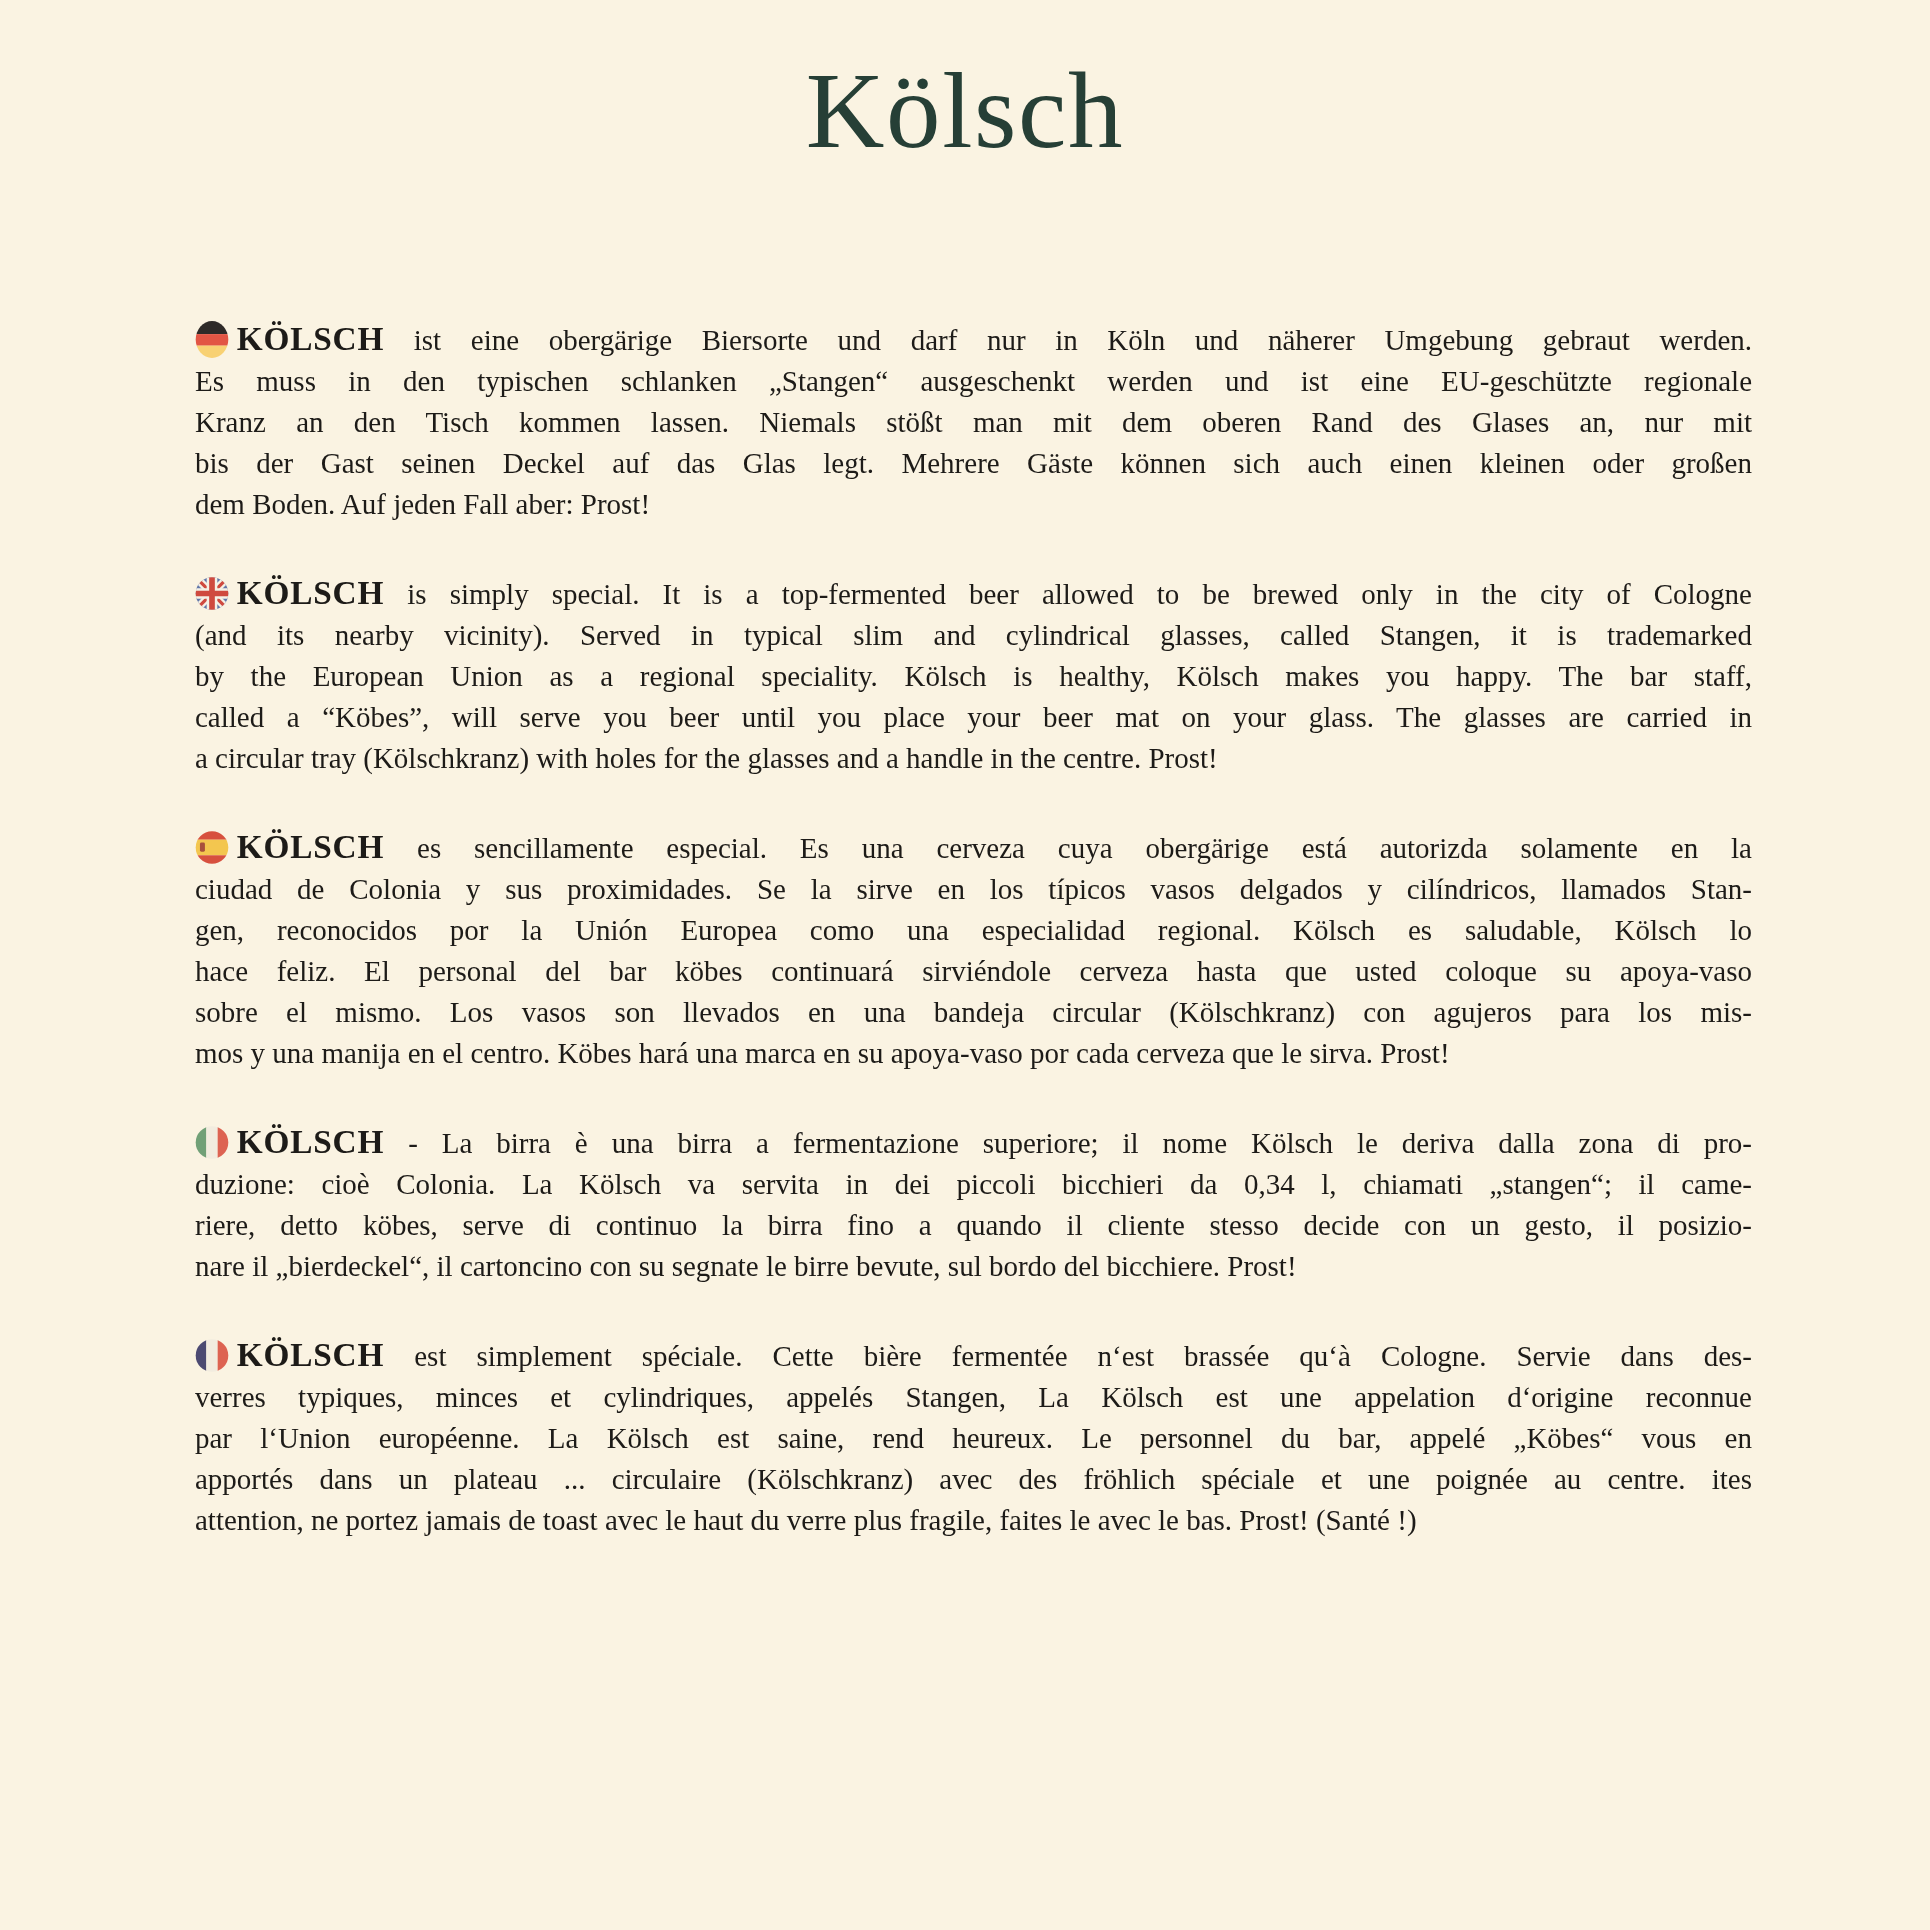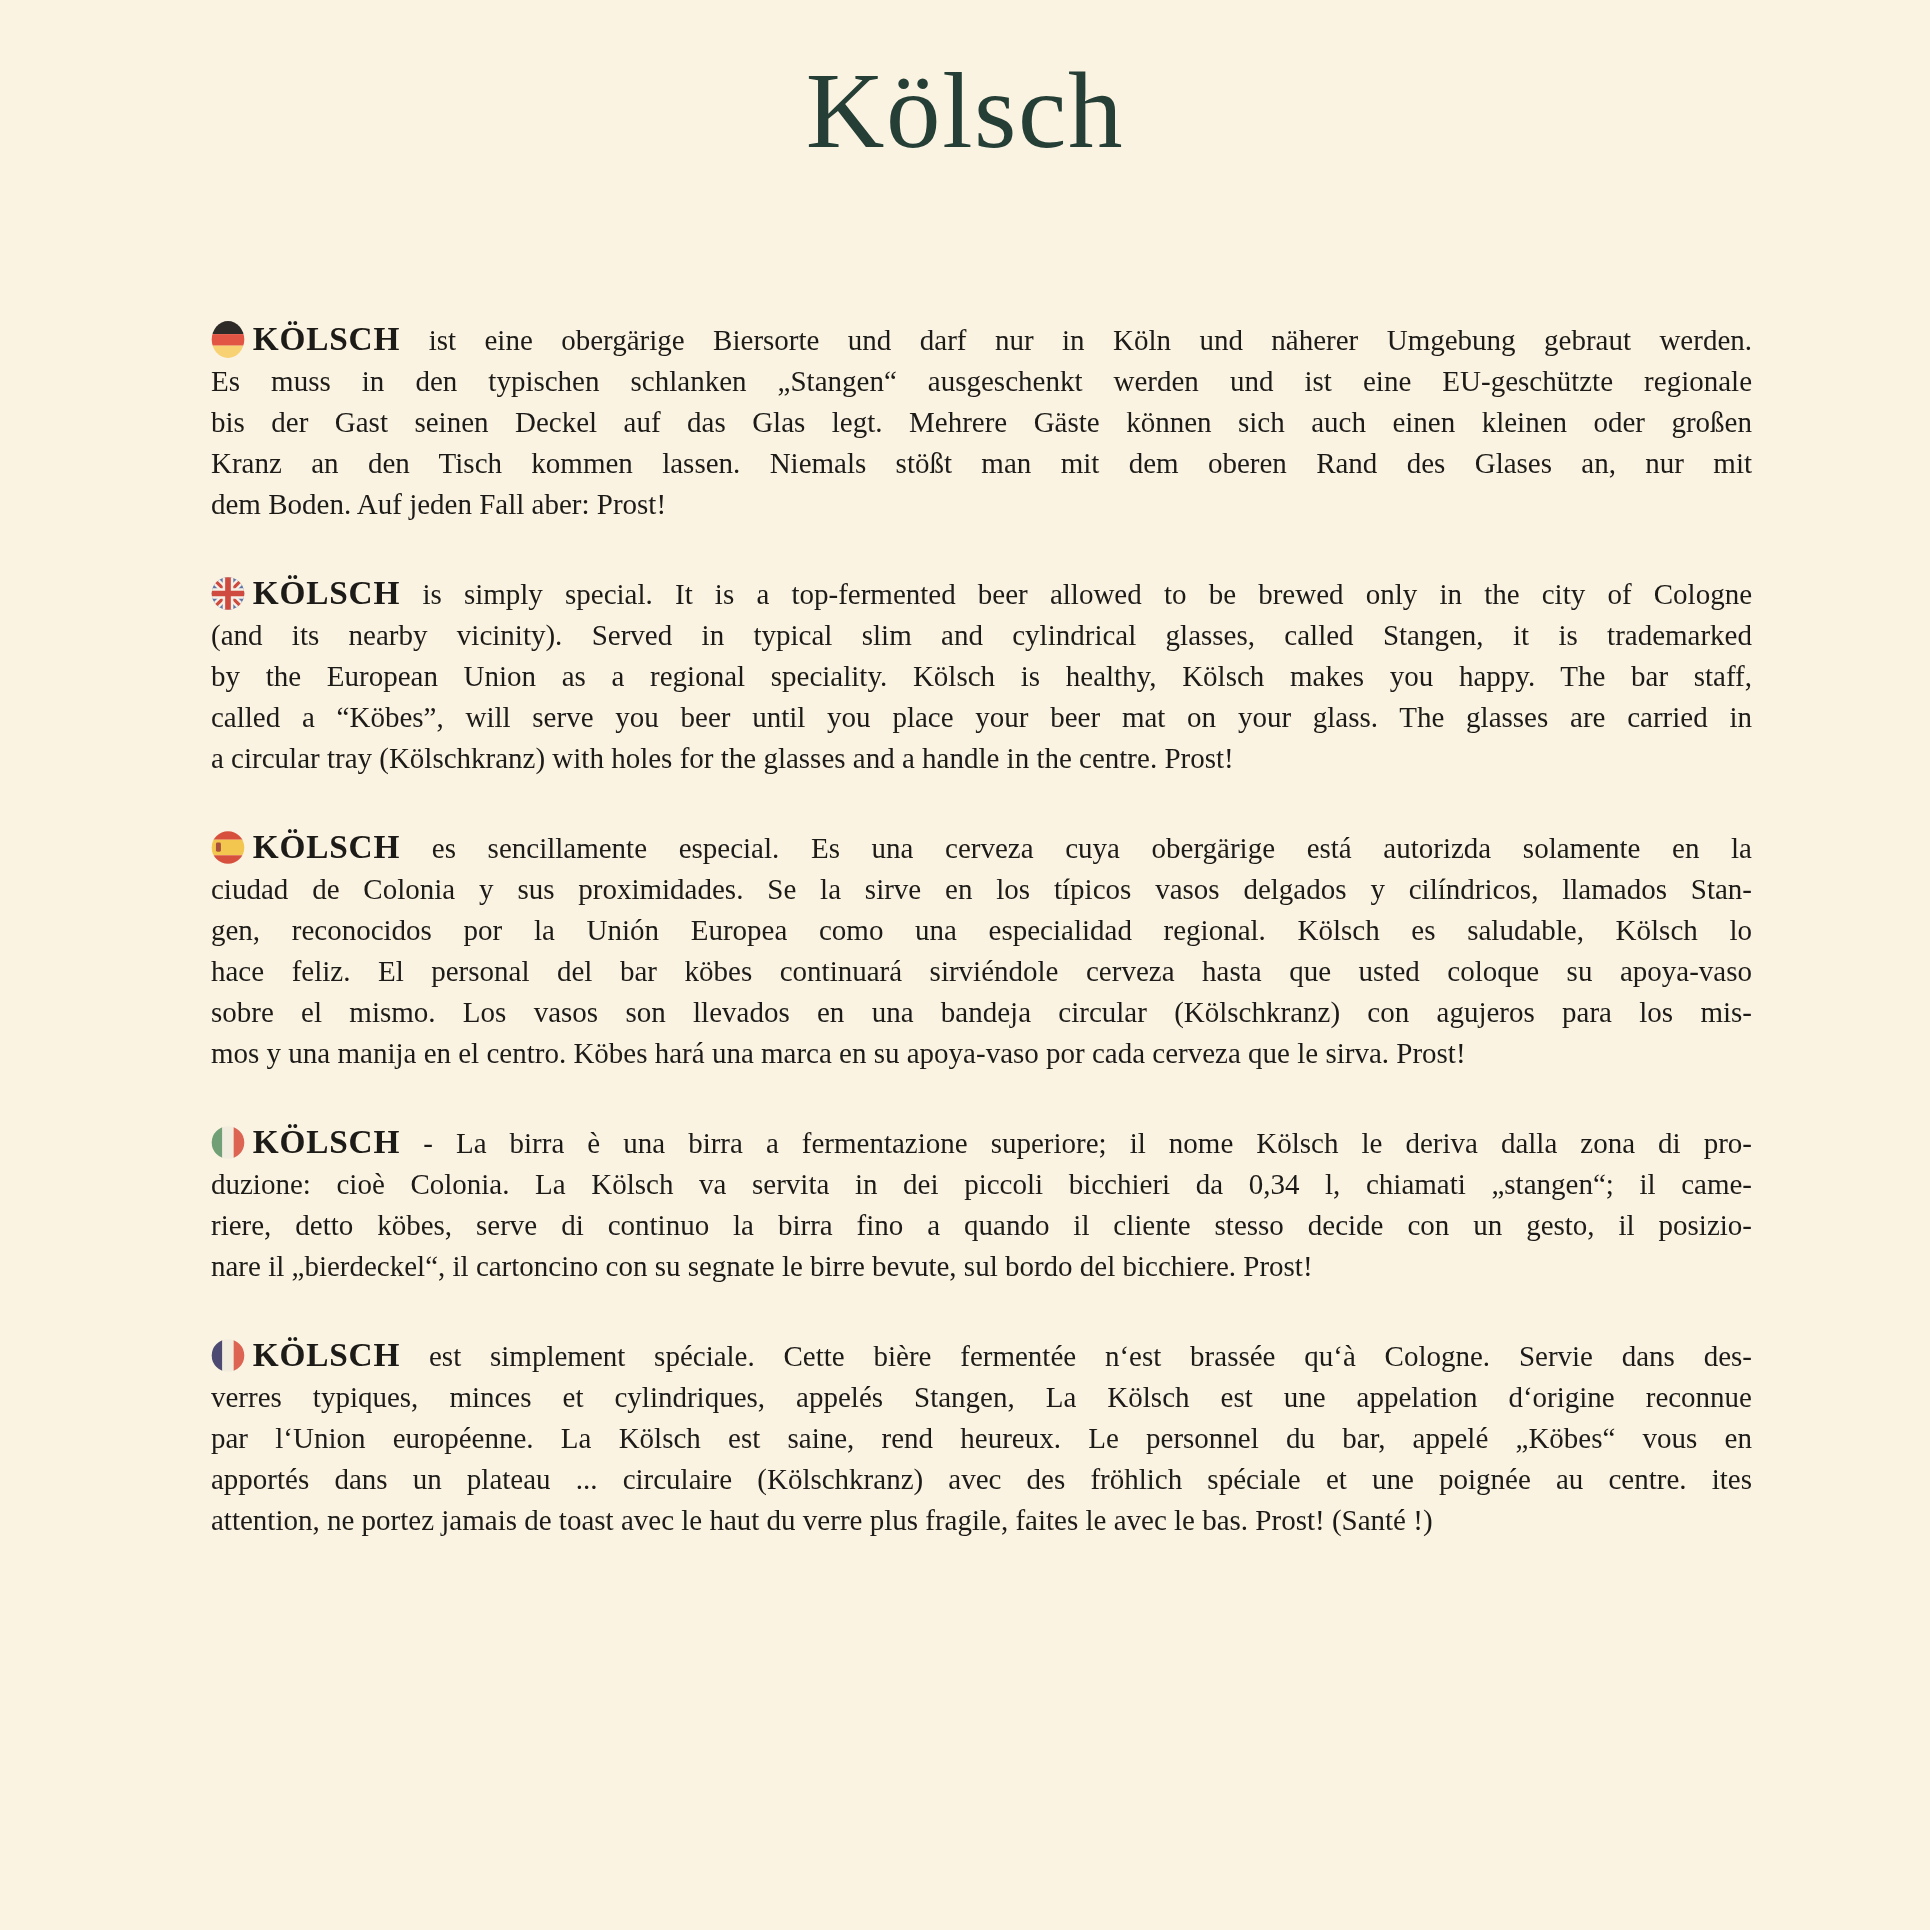--- a/index.html
+++ b/index.html
@@ -31,21 +31,20 @@
     width: 1557px;
   }
 
   .para { margin: 0 0 47px 0; }
 
   .line {
     font-size: 29px;
     line-height: 41px;
     text-align: justify;
     text-align-last: justify;
-    margin-left: 16px;
   }
   .line.last { text-align-last: left; }
 
   .lead {
     font-weight: 700;
     font-size: 1.15em;
     letter-spacing: 0.8px;
   }
 
   .flag {
@@ -75,22 +74,22 @@
                 </clipPath>
               </defs>
           <g clip-path="url(#clip-de)">
             <rect x="0" y="0" width="48" height="17" fill="#2e2a28"></rect>
             <rect x="0" y="17" width="48" height="15" fill="#e25544"></rect>
             <rect x="0" y="32" width="48" height="16" fill="#f8d173"></rect>
           </g>
             </svg></span><b class="lead">KÖLSCH</b> <span>ist eine obergärige Biersorte und darf nur in Köln und näherer Umgebung gebraut werden.</span>
       </div>
       <div class="line">Es muss in den typischen schlanken „Stangen“ ausgeschenkt werden und ist eine EU-geschützte regionale</div>
+      <div class="line">Kranz an den Tisch kommen lassen. Niemals stößt man mit dem oberen Rand des Glases an, nur mit</div>
       <div class="line">bis der Gast seinen Deckel auf das Glas legt. Mehrere Gäste können sich auch einen kleinen oder großen</div>
-      <div class="line">Kranz an den Tisch kommen lassen. Niemals stößt man mit dem oberen Rand des Glases an, nur mit</div>
       <div class="line last">dem Boden. Auf jeden Fall aber: Prost!</div>
     </div>
 
     <div class="para">
       <div class="line first">
         <span class="flag"><svg viewBox="0 0 48 48">
           <defs>
                 <clipPath id="clip-uk">
                   <circle cx="24" cy="24" r="23"></circle>
                 </clipPath>

